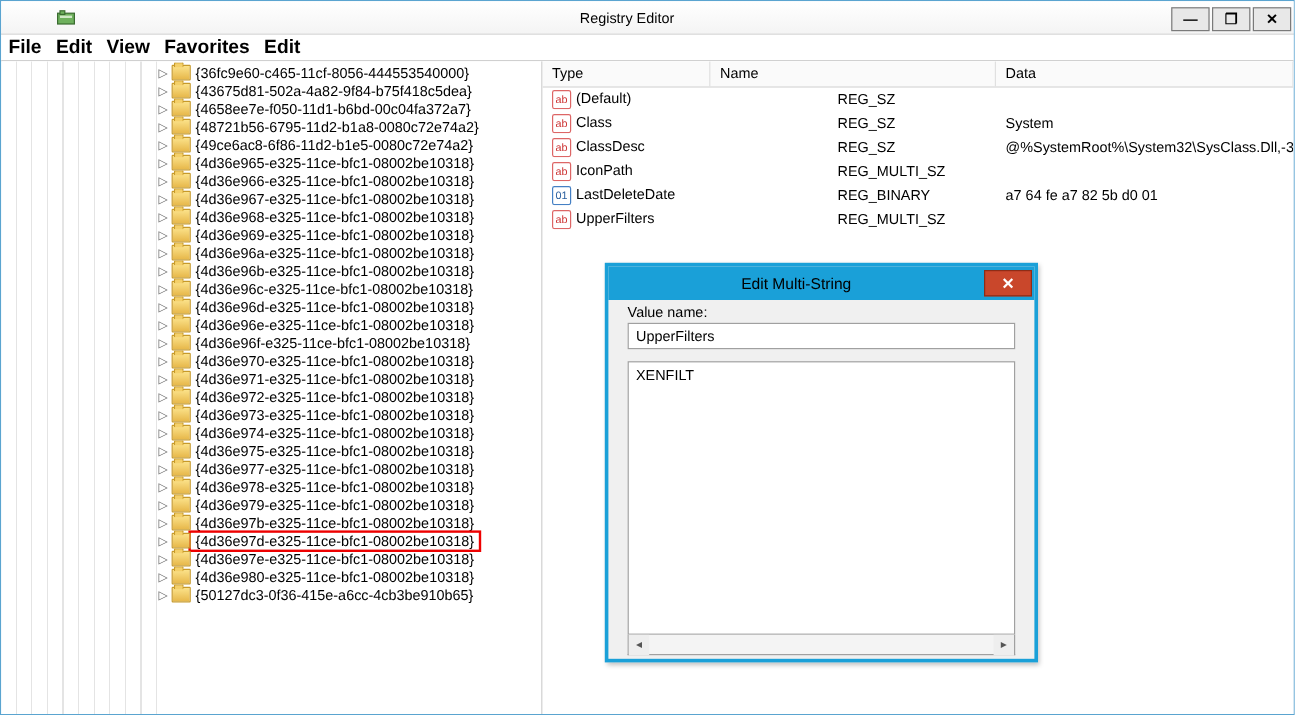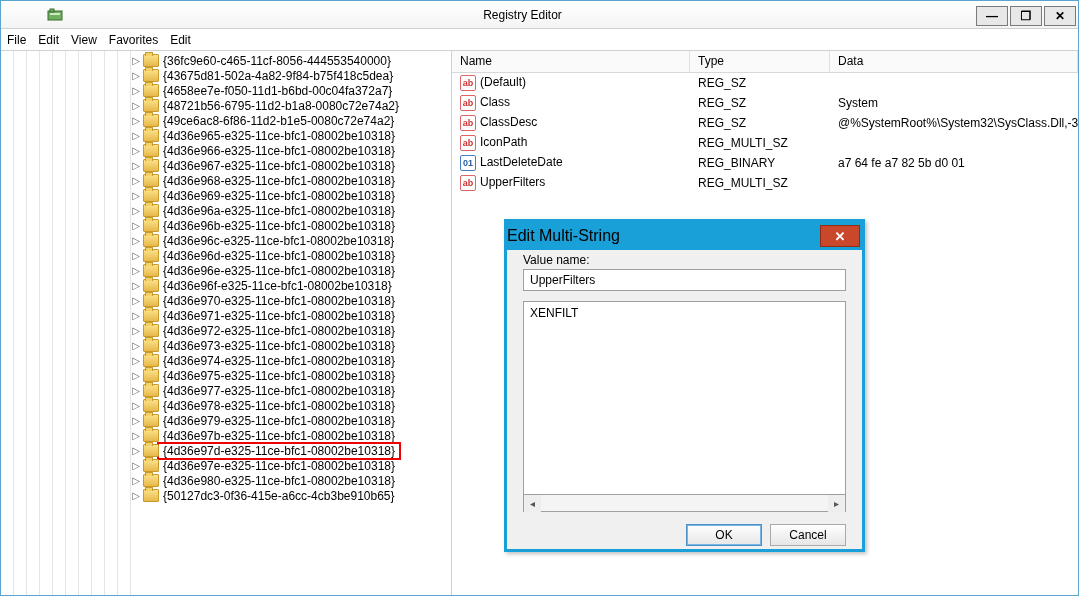--- a/index.html
+++ b/index.html
@@ -6,48 +6,48 @@
   body { margin: 0; background: #fff; font-size: 12px; color: #000; }
   .window { width: 1079px; height: 596px; border: 1px solid #5aa4d0; display: flex; flex-direction: column; }
 
   .titlebar { background: linear-gradient(#fff,#f4f4f4); height: 28px; display: flex; align-items: center; border-bottom: 1px solid #d0d0d0; padding-left: 40px; }
   .titlebar .icon { width: 20px; height: 20px; margin: 0 4px; display:flex; align-items:center; justify-content:center; }
   .titlebar .title { flex: 1; text-align: center; font-size: 12px; }
   .title-buttons { display:flex; }
   .title-btn { width: 32px; height: 20px; margin: 2px 2px 0 0; border:1px solid #7a7a7a; background:#e8e8e8; display:flex; align-items:center; justify-content:center; font-size:12px; font-weight:bold; }
 
   .menubar { height: 22px; display:flex; align-items:center; padding: 0 6px; gap: 12px; border-bottom: 1px solid #d0d0d0; background:#fff; }
-  .menubar span { font-size: 12px; }
+  .menubar span { font-size: 16px; font-weight: bold; }
 
   .content { flex:1; display:flex; overflow:hidden; }
 
   .tree-pane { width: 451px; border-right: 1px solid #d0d0d0; overflow-y: scroll; background:#fff; position:relative; }
   .tree-rows { padding-top: 2px; }
   .tree-row { height: 15px; display:flex; align-items:center; padding-left: 130px; white-space:nowrap; }
   .tree-row.sel-outline .label-text { border: 2px solid #e00; padding: 0 4px; margin-left: -6px; }
   .tree-glyph { width:10px; text-align:center; color:#6a6a6a; font-size:10px; margin-right: 2px; }
   .tree-folder { width:16px; height:13px; display:inline-block; background: linear-gradient(#fbe28a,#e7b84b); border:1px solid #c79a2a; border-radius:1px; margin-right: 4px; position:relative; }
   .tree-folder::before { content:""; position:absolute; top:-3px; left:1px; width:6px; height:3px; background:#f4d06a; border:1px solid #c79a2a; border-bottom:none; border-radius:1px 1px 0 0; }
 
   .list-pane { flex:1; overflow:hidden; background:#fff; }
   .list-header { display:flex; height: 22px; border-bottom: 1px solid #d8d8d8; background:#fafafa; }
   .list-header .col { padding: 3px 8px; border-right: 1px solid #e0e0e0; font-size:12px; }
   .col-name { width: 238px; }
   .col-type { width: 140px; }
   .col-data { flex:1; }
   .list-body .row { display:flex; height: 20px; align-items:center; }
   .list-body .row .col { padding: 0 8px; white-space:nowrap; overflow:hidden; font-size:12px; }
-  .val-icon { width:16px; height:16px; margin-right:4px; display:inline-flex; align-items:center; justify-content:center; border:1px solid; border-radius:2px; font-size:9px; font-weight:bold; }
+  .val-icon { width:16px; height:16px; margin-right:4px; display:inline-flex; align-items:center; justify-content:center; border:1px solid; border-radius:2px; font-size:9px; font-weight:normal; }
   .val-icon.str { border-color:#d66; background:#fff; color:#c33; }
   .val-icon.bin { border-color:#4580c4; background:#fff; color:#2a5f9e; }
 
   
   .dialog { position:absolute; left: 504px; top: 219px; width: 361px; height: 333px; border: 3px solid #1aa0d8; background:#f0f0f0; box-shadow: 2px 2px 4px rgba(0,0,0,.25); }
   .dlg-titlebar { height: 28px; background:#1aa0d8; display:flex; align-items:center; }
-  .dlg-title { flex:1; text-align:left; color:#000; font-size:16px; }
+  .dlg-title { flex:1; text-align:center; color:#000; font-size:13px; }
   .dlg-close { width: 40px; height: 22px; margin-right: 2px; background:#c9472b; color:#fff; display:flex; align-items:center; justify-content:center; font-size:13px; font-weight:bold; border:1px solid #8e2c16; }
   .dlg-body { padding: 3px 16px; display:flex; flex-direction:column; height: calc(100% - 28px); }
   .lbl { font-size:12px; margin-bottom: 2px; }
   .text-field { border:1px solid #a0a0a0; background:#fff; padding: 3px 6px; font-size:12px; height: 22px; margin-bottom: 10px; }
   .multiline-wrap { flex:1; display:flex; flex-direction:column; min-height:0; }
   .multiline { flex:1; border:1px solid #a0a0a0; background:#fff; padding:4px 6px; font-size:12px; white-space:pre; overflow:auto; text-align:left; font-family:"Segoe UI",Tahoma,sans-serif; resize:none; }
   .scroll-h { height: 17px; border:1px solid #a0a0a0; border-top:none; background:#f4f4f4; display:flex; align-items:center; }
   .scroll-h .arrow { width:17px; height:17px; background:#eee; border:none; display:flex; align-items:center; justify-content:center; font-size:10px; color:#555; }
   .scroll-h .track { flex:1; }
   .dlg-buttons { display:flex; justify-content:flex-end; gap: 8px; margin-top: 12px; }
@@ -237,22 +237,22 @@
           </div>
           <div class="tree-row">
             <span class="tree-glyph">▷</span>
             <span class="tree-folder"></span>
             <span class="label-text">{50127dc3-0f36-415e-a6cc-4cb3be910b65}</span>
           </div>
         </div>
     </div>
     <div class="list-pane">
       <div class="list-header">
+        <div class="col col-type">Type</div>
         <div class="col col-name">Name</div>
-        <div class="col col-type">Type</div>
         <div class="col col-data">Data</div>
       </div>
       <div class="list-body" id="list-body">
           <div class="row">
             <div class="col col-name"><span class="val-icon str">ab</span><span>(Default)</span></div>
             <div class="col col-type">REG_SZ</div>
           </div>
           <div class="row">
             <div class="col col-name"><span class="val-icon str">ab</span><span>Class</span></div>
             <div class="col col-type">REG_SZ</div>
@@ -291,18 +291,14 @@
     <div class="lbl">Value name:</div>
     <div class="text-field">UpperFilters</div>
     <div class="multiline-wrap">
       <textarea class="multiline" id="value-data-ta" style="">XENFILT</textarea>
       <div class="scroll-h">
         <div class="arrow">◂</div>
         <div class="track"></div>
         <div class="arrow">▸</div>
       </div>
     </div>
-    <div class="dlg-buttons">
-      <div class="btn default">OK</div>
-      <div class="btn">Cancel</div>
-    </div>
   </div>
 </div>
 
 </body></html>

